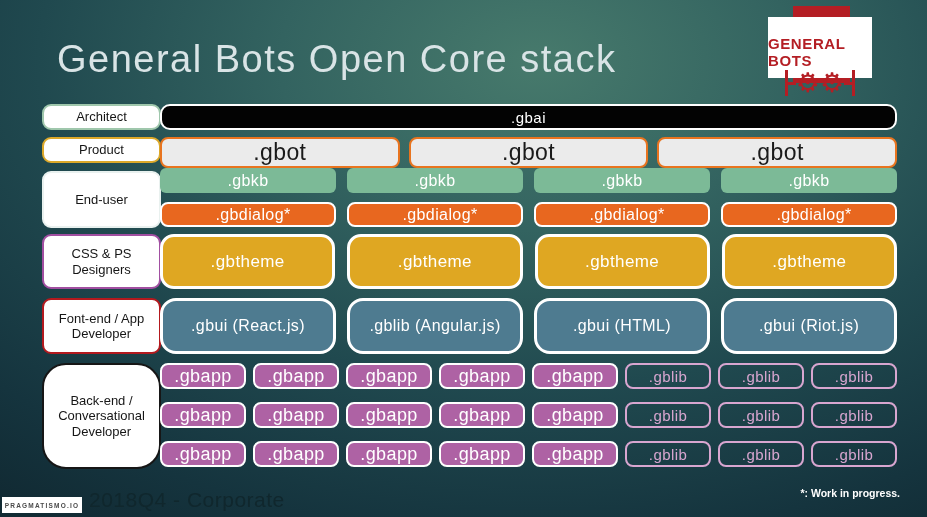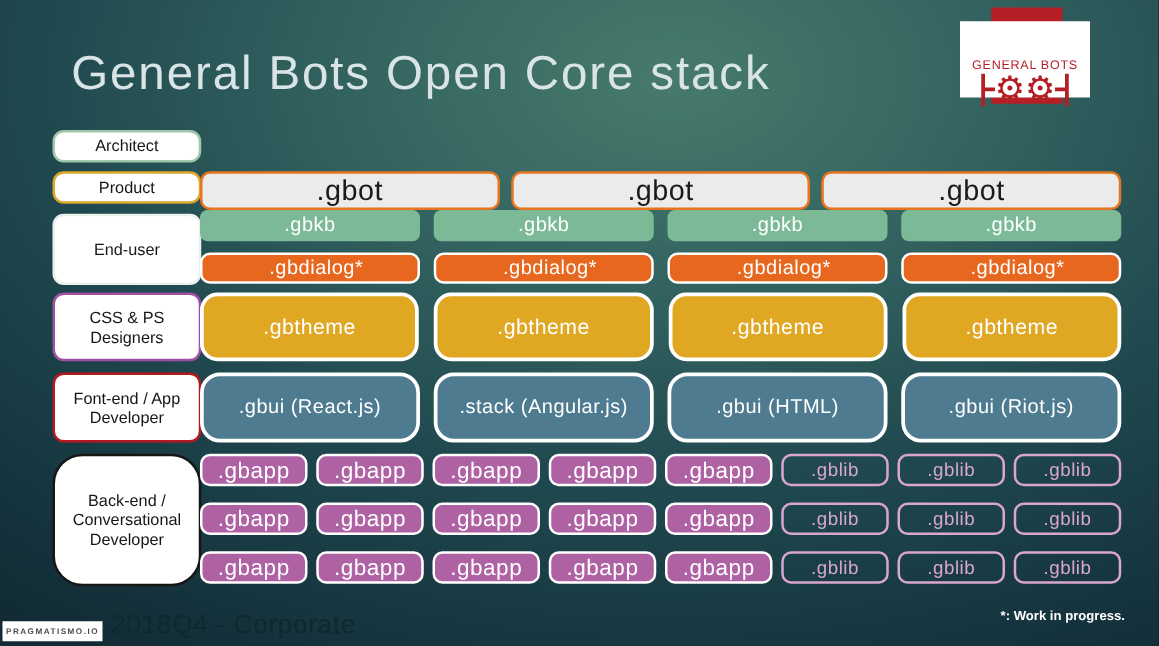--- a/index.html
+++ b/index.html
@@ -14,21 +14,21 @@
     position:absolute;left:57px;top:38px;margin:0;
     font-size:38px;font-weight:400;letter-spacing:1.5px;
     color:var(--title-text);
   }
   
   .logo-stripe{position:absolute;left:793px;top:6px;width:57px;height:77px;background:var(--logo-red);}
   .logo-box{
     position:absolute;left:768px;top:17px;width:104px;height:61px;background:#ffffff;
     display:flex;flex-direction:column;align-items:center;justify-content:center;gap:1px;
   }
-  .logo-brand{font-size:10px;font-weight:normal;letter-spacing:0.6px;color:var(--logo-red);margin-top:36px;}
+  .logo-brand{font-size:15px;font-weight:bold;letter-spacing:0.6px;color:var(--logo-red);margin-top:36px;}
   .logo-gears{display:flex;align-items:center;color:var(--logo-red);}
   .logo-gears .vbar{width:3px;height:26px;background:var(--logo-red);}
   .logo-gears .hbar{width:8px;height:3px;background:var(--logo-red);}
   .logo-gears .gear{font-size:27px;line-height:26px;font-family:"DejaVu Sans",sans-serif;}
   
   .rowlabel{
     position:absolute;left:42px;width:119px;box-sizing:border-box;
     background:var(--label-bg);color:var(--label-text);
     border-radius:9px;display:flex;align-items:center;justify-content:center;
     text-align:center;font-size:13px;line-height:1.18;padding:2px 6px;
@@ -98,20 +98,21 @@
     </div>
   </div>
 
   <div class="rowlabel architect">Architect</div>
   <div class="rowlabel product">Product</div>
   <div class="rowlabel enduser">End-user</div>
   <div class="rowlabel cssps">CSS &amp; PS Designers</div>
   <div class="rowlabel frontend">Font-end / App Developer</div>
   <div class="rowlabel backend">Back-end / Conversational Developer</div>
 
+  <div class="band gbai">.gbai</div>
 
   <div class="band grid cols3 gbot-row">
 
   <div class="box gbot">.gbot</div>
       <div class="box gbot">.gbot</div>
       <div class="box gbot">.gbot</div>
     </div>
 
   <div class="band grid cols4 gbkb-row">
 
@@ -133,21 +134,21 @@
 
   <div class="box gbtheme">.gbtheme</div>
       <div class="box gbtheme">.gbtheme</div>
       <div class="box gbtheme">.gbtheme</div>
       <div class="box gbtheme">.gbtheme</div>
     </div>
 
   <div class="band grid cols4 gbui-row">
 
   <div class="box gbui">.gbui (React.js)</div>
-      <div class="box gbui">.stack (Angular.js)</div>
+      <div class="box gbui">.gblib (Angular.js)</div>
       <div class="box gbui">.gbui (HTML)</div>
       <div class="box gbui">.gbui (Riot.js)</div>
     </div>
 
   <div class="band grid cols8 backend-row1">
 
   <div class="box gbapp">.gbapp</div>
       <div class="box gbapp">.gbapp</div>
       <div class="box gbapp">.gbapp</div>
       <div class="box gbapp">.gbapp</div>

